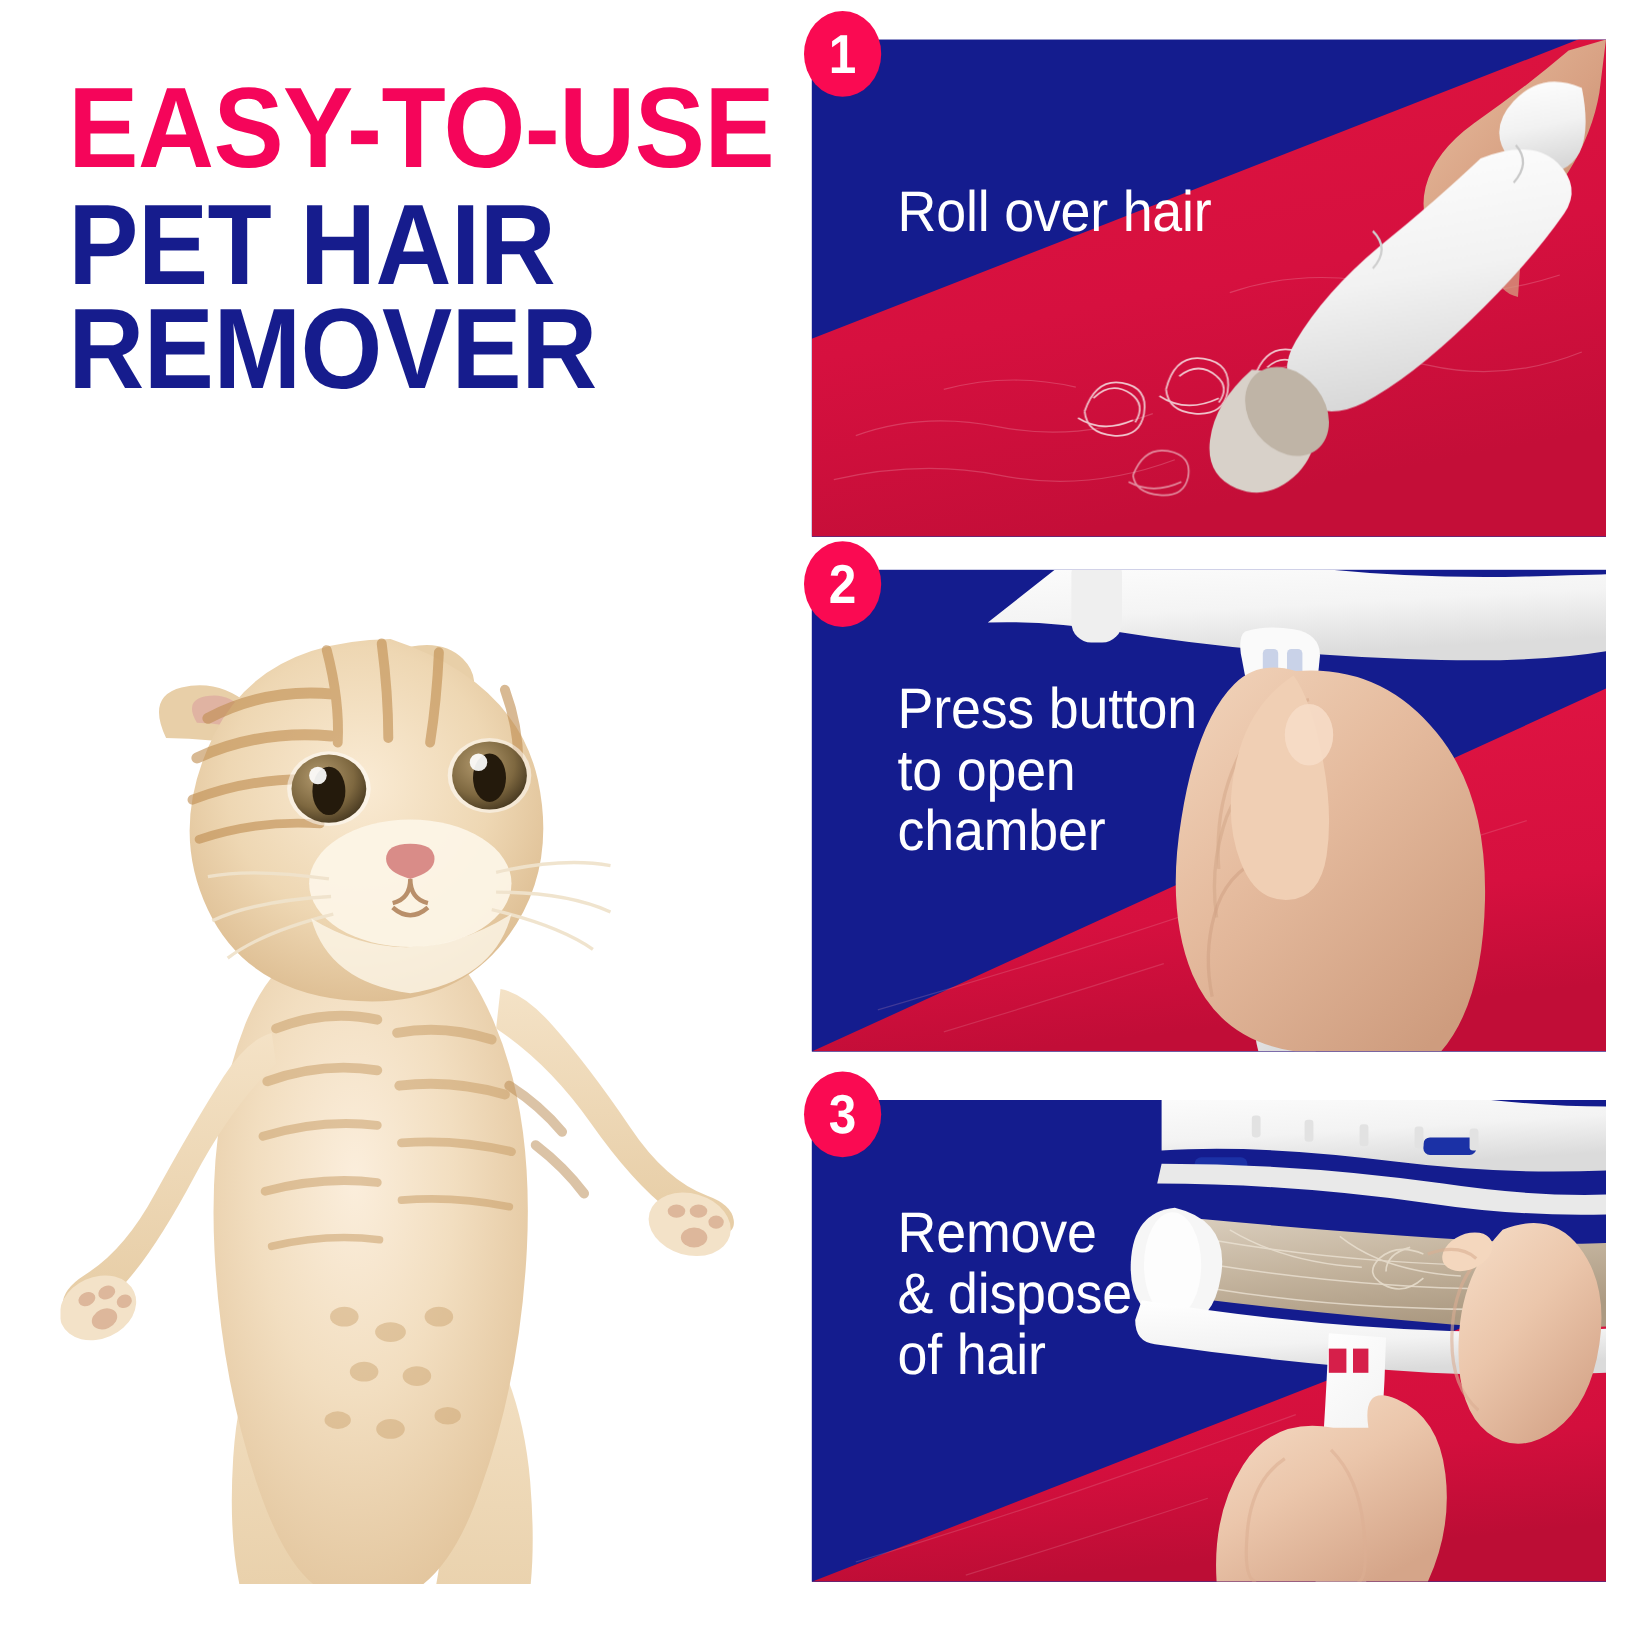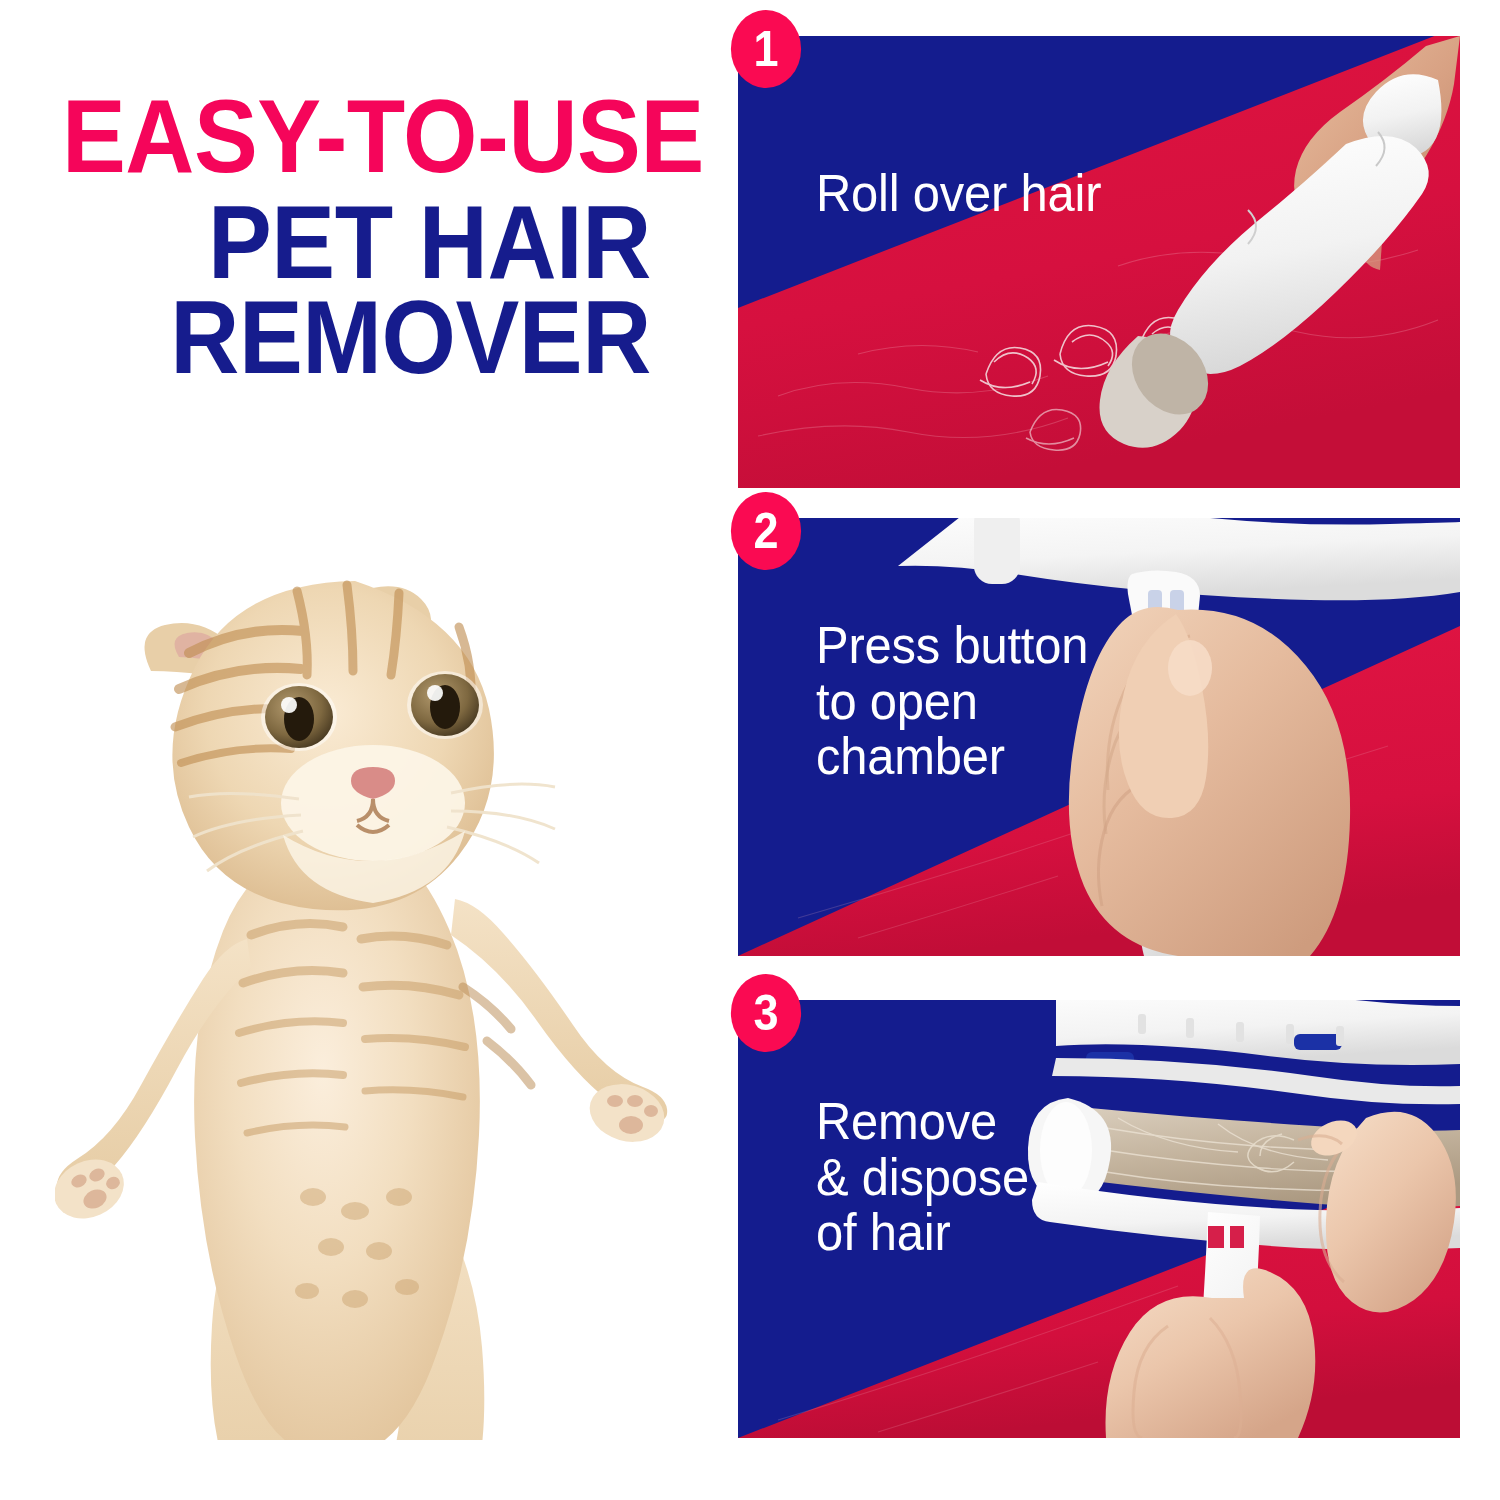--- a/index.html
+++ b/index.html
@@ -20,23 +20,22 @@
     position: absolute;
     left: 0;
     top: 0;
     width: 710px;
     height: 1500px;
   }
 
   #headline {
     position: absolute;
     left: 62px;
-    top: 91px;
+    top: 72px;
     width: 640px;
-    text-align: right;
   }
   .headline-line {
     font-family: "Liberation Sans Narrow", "Liberation Sans", sans-serif;
     font-weight: 700;
     font-stretch: condensed;
     letter-spacing: -0.5px;
     line-height: 0.88;
     margin: 0;
     transform: scaleX(0.92);
     transform-origin: left center;

